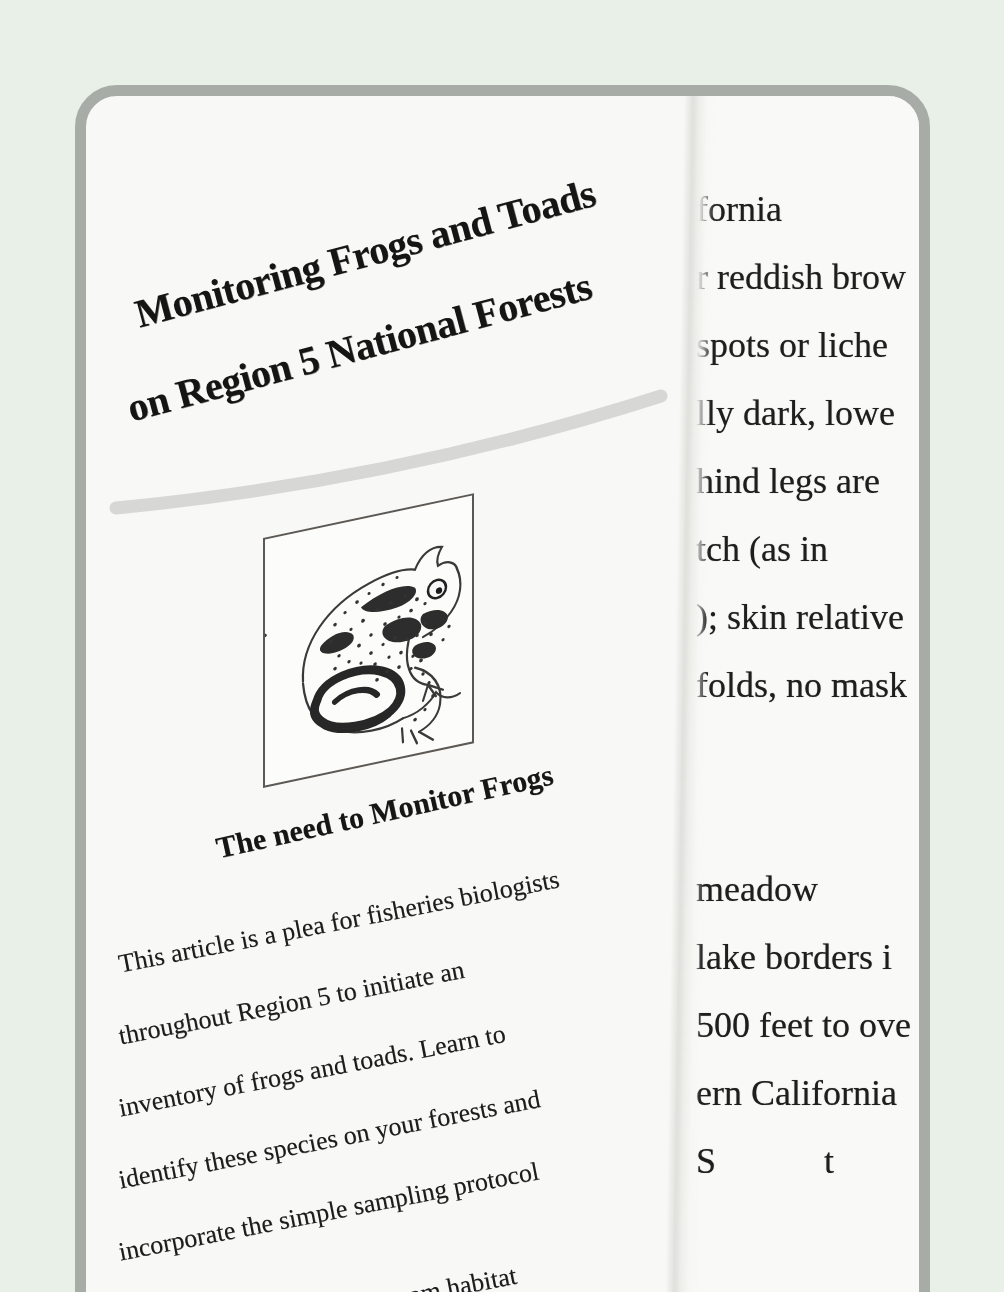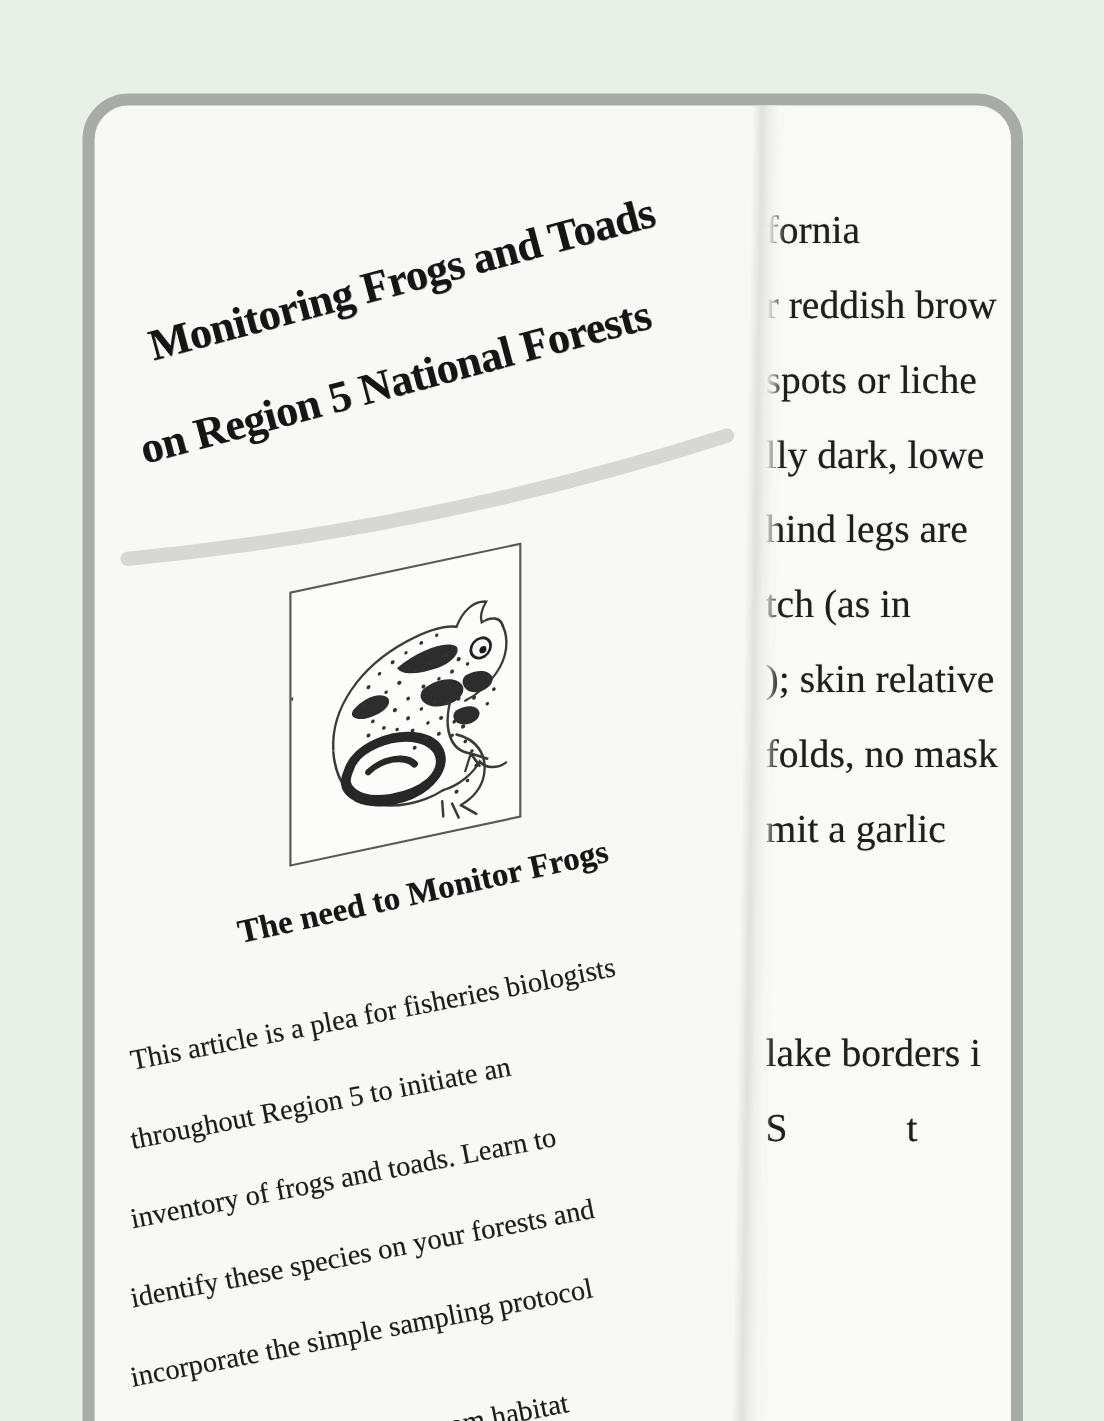--- a/index.html
+++ b/index.html
@@ -188,21 +188,23 @@
   <div class="right-page-bg"></div>
   <div class="right-text">
     <div class="rline">fornia</div>
     <div class="rline">r reddish brow</div>
     <div class="rline">spots or liche</div>
     <div class="rline">lly dark, lowe</div>
     <div class="rline">hind legs are</div>
     <div class="rline">tch (as in</div>
     <div class="rline">); skin relative</div>
     <div class="rline">folds, no mask</div>
-    <div class="rline">mit a garlic</div>
     <div class="rline"></div>
     <div class="rline"></div>
+    <div class="rline">meadow</div>
     <div class="rline">lake borders i</div>
+    <div class="rline">500 feet to ove</div>
+    <div class="rline">ern California</div>
     <div class="rline">S            t            f</div>
   </div>
 
   <div class="gutter"></div>
 </div>
 
 </body></html>

